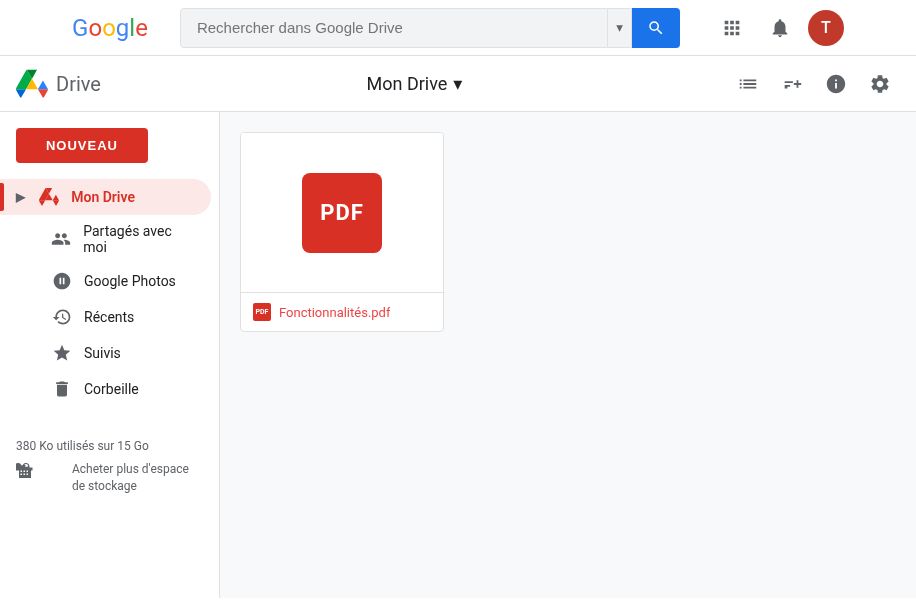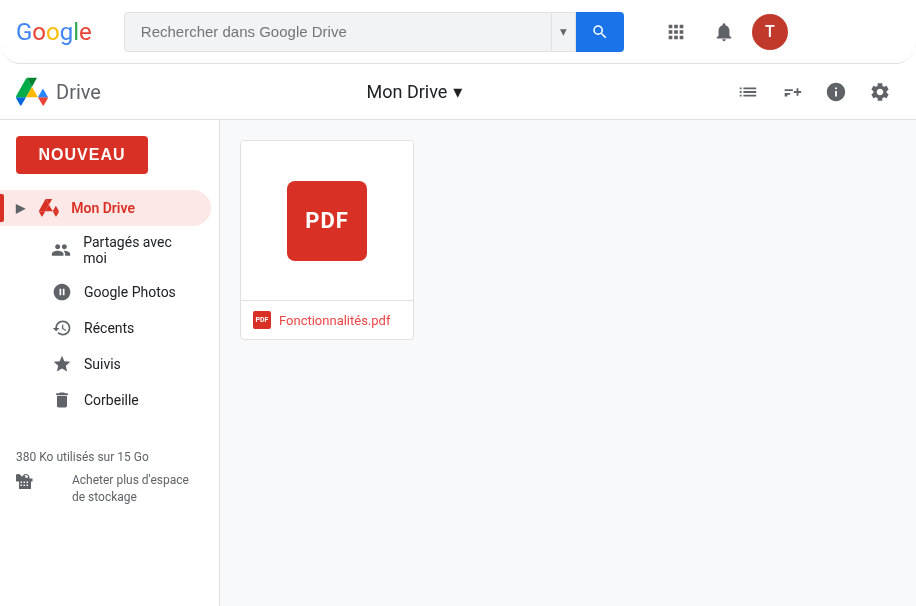--- a/index.html
+++ b/index.html
@@ -1,23 +1,22 @@
 <!DOCTYPE html>
 <html><head>
   <meta charset="utf-8">
   <style>
     * { box-sizing: border-box; margin: 0; padding: 0; }
     body { font-family: 'Roboto', Arial, sans-serif; background: #fff; width: 916px; height: 606px; overflow: hidden; color: #333; }
 
     
     .top-bar {
-      display: flex; align-items: center; justify-content: flex-start;
+      display: flex; align-items: center; justify-content: center;
       padding: 8px 16px; background: #fff; border-bottom: 1px solid #e0e0e0;
-      height: 64px;
-      border-radius: 21px;
+      height: 56px;
     }
     .logo-area { display: flex; align-items: center; gap: 4px; }
     .logo-google { font-size: 24px; font-weight: 400; }
     .logo-g { color: #4285F4; }
     .logo-o1 { color: #EA4335; }
     .logo-o2 { color: #FBBC05; }
     .logo-g2 { color: #4285F4; }
     .logo-l { color: #34A853; }
     .logo-e { color: #EA4335; }
 
@@ -78,21 +77,21 @@
     
     .main-layout { display: flex; height: calc(606px - 64px - 56px); }
 
     
     .sidebar { width: 220px; padding: 8px 0; border-right: 1px solid #e0e0e0; background: #fff; flex-shrink: 0; }
     .new-btn {
       display: flex; align-items: center; justify-content: center;
       margin: 8px 16px 16px 16px;
       background: #d93025; color: white; border: none;
       border-radius: 4px; padding: 10px 24px;
-      font-size: 16px; font-weight: 700; letter-spacing: 1px;
+      font-size: 13px; font-weight: 700; letter-spacing: 1px;
       cursor: pointer; text-transform: uppercase; width: 132px;
     }
 
     .sidebar-item {
       display: flex; align-items: center; gap: 12px;
       padding: 8px 16px; cursor: pointer; border-radius: 0 24px 24px 0;
       margin-right: 8px; color: #202124; font-size: 14px; position: relative;
     }
     .sidebar-item.active { background: #fce8e6; color: #d93025; font-weight: 600; }
     .sidebar-item.active .sidebar-icon { color: #d93025; }
@@ -107,21 +106,21 @@
     .storage-text { font-size: 12px; color: #5f6368; margin-bottom: 8px; }
     .storage-upgrade { display: flex; align-items: flex-start; gap: 8px; cursor: pointer; }
     .storage-upgrade-icon { color: #5f6368; margin-top: 2px; }
     .storage-upgrade-text { font-size: 12px; color: #5f6368; line-height: 1.4; margin-left: 30px; }
 
     
     .content-area { flex: 1; background: #f8f9fa; padding: 20px; overflow-auto; }
     .files-grid { display: flex; flex-wrap: wrap; gap: 16px; }
 
     .file-card {
-      width: 174px; background: #fff; border: 1px solid #e0e0e0;
+      width: 204px; background: #fff; border: 1px solid #e0e0e0;
       border-radius: 4px; cursor: pointer; overflow: hidden;
     }
     .file-thumbnail {
       height: 160px; display: flex; align-items: center; justify-content: center;
       background: #fff; border-bottom: 1px solid #e0e0e0;
     }
     .pdf-icon-large {
       width: 80px; height: 80px; background: #d93025; border-radius: 8px;
       display: flex; align-items: center; justify-content: center;
       color: white; font-size: 22px; font-weight: 700; letter-spacing: 1px;

